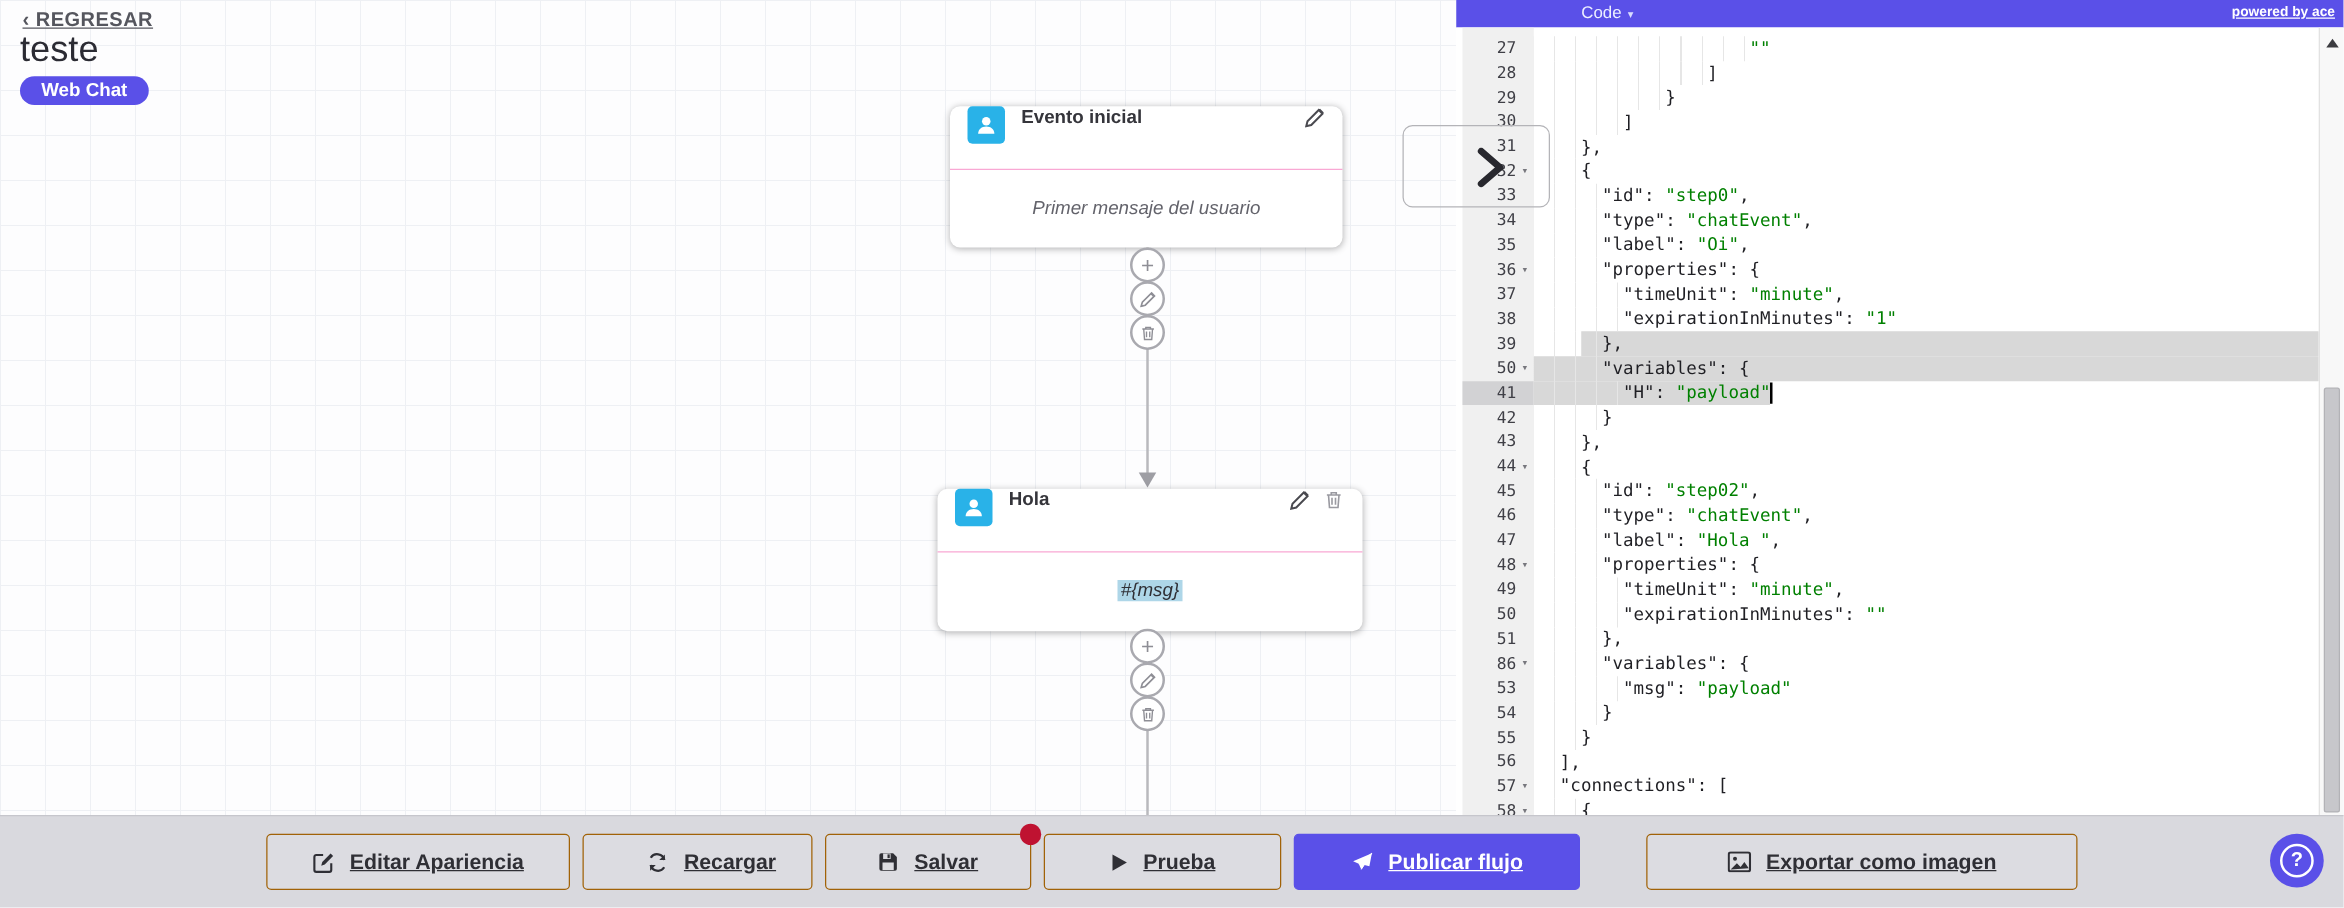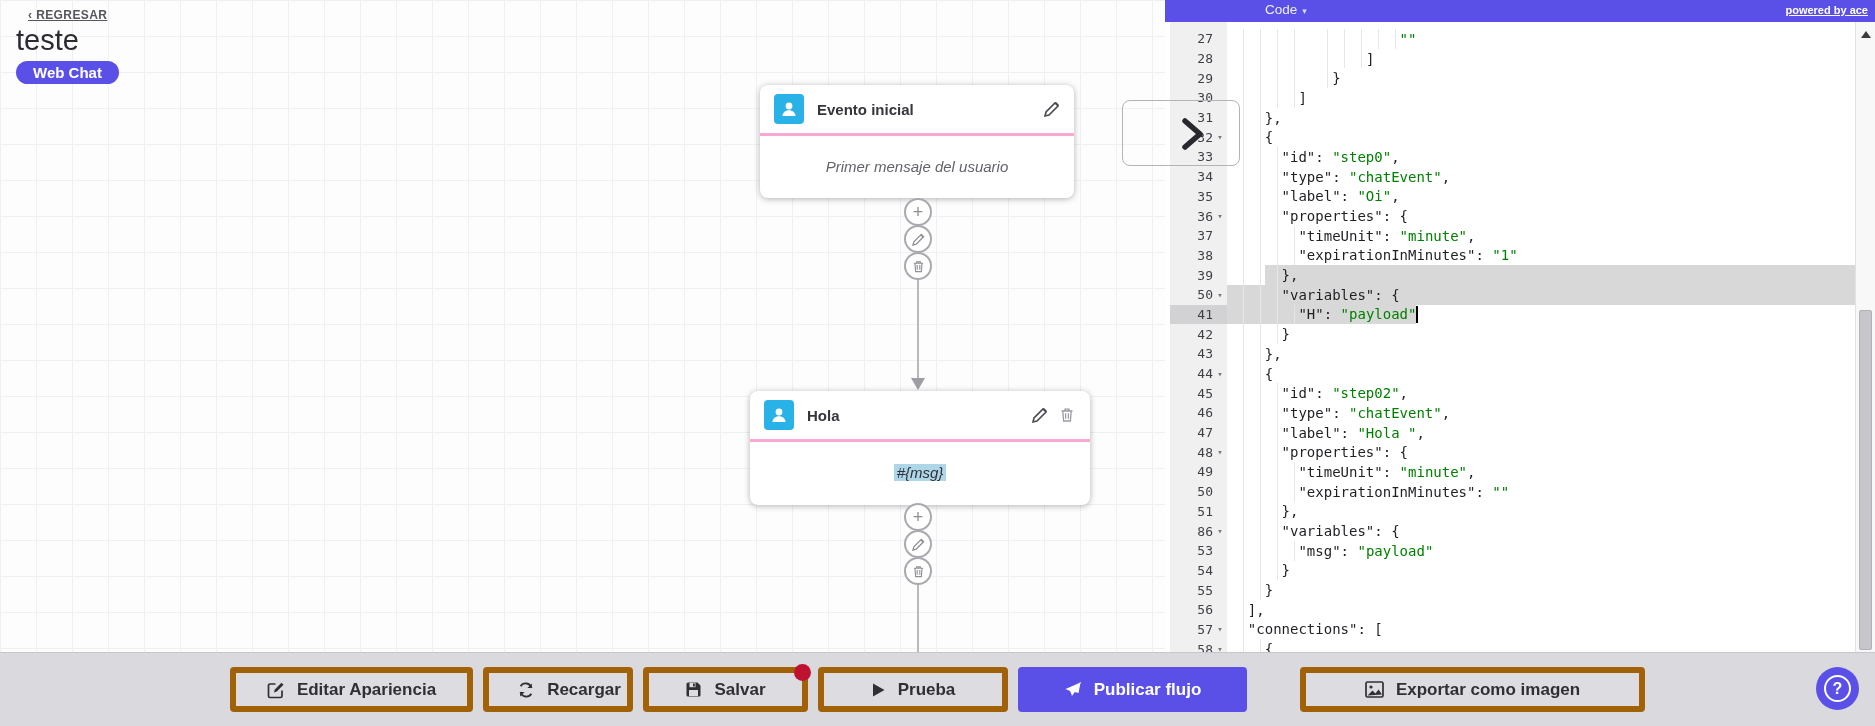--- a/index.html
+++ b/index.html
@@ -13,41 +13,41 @@
   html,body{background:#e8e8ea;}
   .app{position:relative;width:1875px;height:726px;overflow:hidden;background:#fff;
        font-family:"Liberation Sans",sans-serif;}
 
   
   .canvas{position:absolute;left:0;top:0;width:1165px;height:652px;
     background-color:#fdfdfe;
     background-image:linear-gradient(#eef0f4 1px,transparent 1px),
                      linear-gradient(90deg,#eef0f4 1px,transparent 1px);
     background-size:36px 36px;}
-  .back-link{position:absolute;left:28px;top:8px;font-size:12px;font-weight:bold;
+  .back-link{position:absolute;left:18px;top:8px;font-size:16px;font-weight:bold;
     color:#55565e;text-decoration:underline;letter-spacing:.4px;cursor:pointer;}
   .page-title{position:absolute;left:16px;top:24px;font-size:29px;font-weight:500;color:#2b2b33;}
   .channel-badge{position:absolute;left:16px;top:61px;background:var(--accent);color:#fff;
     font-size:15px;font-weight:bold;padding:3px 17px;border-radius:14px;text-align:center;}
 
   
   .conn{position:absolute;width:2px;background:#b9b9bd;}
   .conn-1{left:917px;top:197px;height:182px;}
   .conn-2{left:917px;top:504px;height:148px;}
   .arrowhead{position:absolute;left:911px;top:378px;width:0;height:0;
     border-left:7px solid transparent;border-right:7px solid transparent;
     border-top:12px solid #9e9ea4;}
 
   
   .node{position:absolute;background:#fff;border-radius:8px;
     box-shadow:0 1px 6px rgba(0,0,0,.30);}
   .node-1{left:760px;top:85px;width:314px;height:113px;}
   .node-2{left:750px;top:391px;width:340px;height:114px;}
-  .node-head{display:flex;align-items:center;height:51px;padding:0 14px;
-    border-bottom:3px solid #f9a8d4;}
+  .node-head{display:flex;align-items:flex-start;height:51px;padding:0 14px;
+    border-bottom:1px solid #f9a8d4;}
   .node-ico{width:30px;height:30px;border-radius:4px;background:var(--node-icon);
     display:flex;align-items:center;justify-content:center;flex:0 0 auto;}
   .node-title{margin-left:13px;font-size:15px;font-weight:bold;color:#35353b;flex:1;}
   .h-ico{width:18px;height:18px;margin-left:10px;cursor:pointer;display:flex;
     align-items:center;justify-content:center;}
   .node-body{height:60px;display:flex;align-items:center;justify-content:center;
     font-style:italic;font-size:15px;color:#63636b;}
   .msg-var{background:#aed6e8;color:#2f2f35;padding:0 3px;font-style:italic;}
 
   
@@ -94,27 +94,27 @@
     border:1px solid #b2b2b6;border-radius:2px;cursor:pointer;}
 
   
   .collapse-handle{position:absolute;left:1122px;top:100px;width:118px;height:66px;
     border:1px solid #b4b4b8;border-radius:8px;z-index:30;cursor:pointer;}
   .collapse-chevron{position:absolute;left:58px;top:17px;}
 
   
   .toolbar{position:absolute;left:0;top:652px;width:1875px;height:74px;background:#d9d9de;
     border-top:1px solid #c6c6cc;display:flex;align-items:center;justify-content:center;gap:10px;}
-  .tb-btn{position:relative;height:45px;border:6px solid #a16207;border-radius:4px;
+  .tb-btn{position:relative;height:45px;border:1px solid #a16207;border-radius:4px;
     background:#dcdce1;color:#2f2f35;font-family:"Liberation Sans",sans-serif;
     font-size:17px;font-weight:600;display:flex;align-items:center;justify-content:center;
-    gap:12px;cursor:pointer;}
+    gap:12px;cursor:pointer;text-decoration:underline;}
   .tb-btn.primary{background:var(--accent);border-color:var(--accent);color:#fff;}
   .tb-btn:nth-child(1){width:243px;}
-  .tb-btn:nth-child(2){width:150px;padding-left:22px;}
+  .tb-btn:nth-child(2){width:184px;padding-left:22px;}
   .tb-btn:nth-child(3){width:165px;}
   .tb-btn:nth-child(4){width:190px;}
   .tb-btn:nth-child(5){width:229px;}
   .tb-btn:nth-child(6){width:345px;margin-left:43px;}
   .red-dot{position:absolute;top:-9px;right:-9px;width:17px;height:17px;border-radius:50%;
     background:var(--red-dot);}
   .tb-ic{display:flex;align-items:center;}
 
   
   .help-btn{position:absolute;right:16px;bottom:16px;width:43px;height:43px;border-radius:50%;

